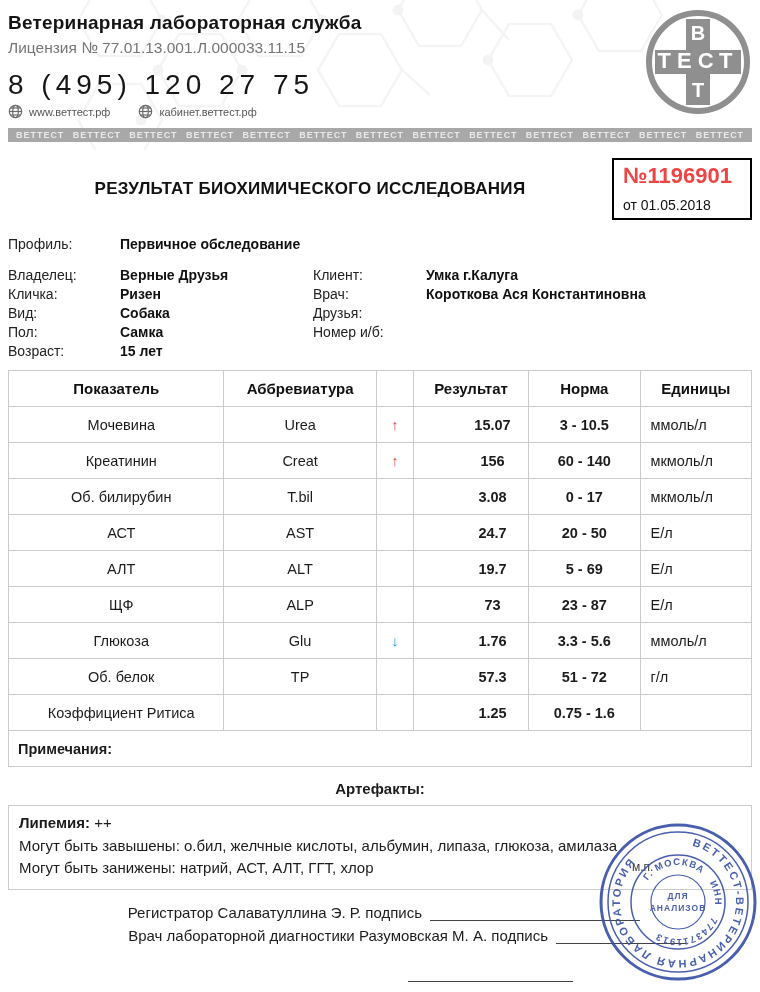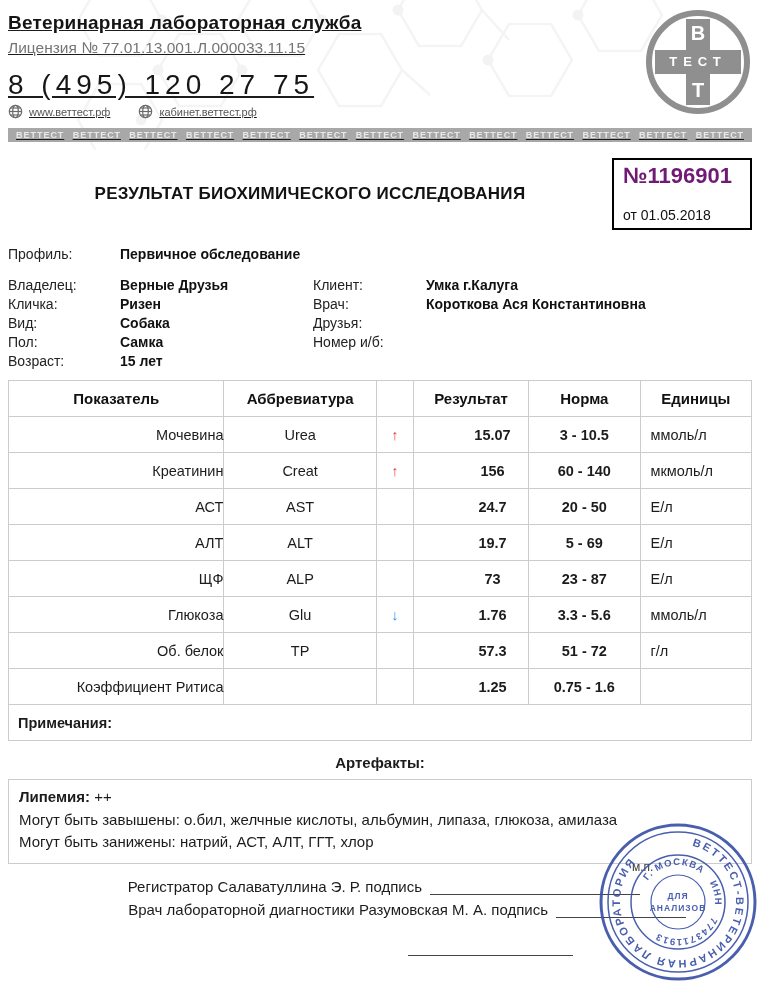--- a/index.html
+++ b/index.html
@@ -1,64 +1,64 @@
 <!DOCTYPE html>
 <html><head>
 <meta charset="utf-8">
 <style>
   * { box-sizing: border-box; margin: 0; padding: 0; }
   html,body { background:#fff; }
   body { font-family: "Liberation Sans", "DejaVu Sans", sans-serif; color:#1c1c1c; }
   .page { position:relative; width:760px; height:992px; background:#fff; overflow:hidden; }
 
   
-  .header { position:relative; padding:12px 8px 0 8px;text-decoration:underline; }
+  .header { position:relative; padding:12px 8px 0 8px; }
   .hexbg { position:absolute; left:0; top:0; z-index:0; opacity:.6; }
   .header-inner { position:relative; z-index:1; }
   .org-name { font-size:19px; font-weight:700; color:#141414; letter-spacing:.2px; }
   .license { font-size:15.5px; color:#757575; margin-top:5px; }
   .phone { font-size:28px; letter-spacing:5px; color:#161616; margin-top:12px; white-space:nowrap; }
   .sites { display:flex; gap:28px; margin-top:3px; font-size:11px; color:#555; align-items:center; }
   .site { display:flex; align-items:center; gap:6px; }
   .globe { width:15px; height:15px; flex:0 0 auto; }
   .globe circle, .globe ellipse, .globe line { stroke:#6a6a6a; stroke-width:1.2; fill:none; }
 
   .logo { position:absolute; right:10px; top:10px; width:104px; height:104px; border:6px solid #8f8f8f;
           border-radius:50%; z-index:2; background:#fff; }
   .logo .vbar { position:absolute; left:50%; top:3px; bottom:3px; width:24px; transform:translateX(-50%); background:#8f8f8f; }
   .logo .hbar { position:absolute; top:50%; left:3px; right:3px; height:24px; transform:translateY(-50%); background:#8f8f8f; }
   .logo .lb { position:absolute; color:#fff; font-weight:700; font-size:20px; width:100%; text-align:center; }
   .logo .lb-top { top:6px; }
-  .logo .lb-mid { top:50%; transform:translateY(-52%); letter-spacing:6px; font-size:13px;text-align:center; }
+  .logo .lb-mid { top:50%; transform:translateY(-52%); letter-spacing:6px; font-size:22px;text-align:center; }
   .logo .lb-bot { bottom:6px; }
 
   .banner { position:relative; z-index:1; margin-top:9px; background:#a8a8a8; display:flex;
             justify-content:space-between; padding:2px 8px; }
   .banner-word { color:#e9e9e9; font-size:9px; font-weight:700; letter-spacing:1px; }
 
   
   .main { padding:0 8px; position:relative; z-index:1; }
   .title-row { display:flex; align-items:center; margin-top:16px; }
   .report-title { flex:1; text-align:center; font-size:17px; font-weight:700; letter-spacing:.3px; color:#121212; }
   .num-box { border:2px solid #000; padding:4px 9px 5px 9px; min-width:140px; }
-  .num-box .num { font-size:22px; font-weight:700; color:#701a75; line-height:1.1; }
-  .num-box .date { font-size:14px; color:#111; margin-top:19px; }
+  .num-box .num { font-size:22px; font-weight:700; color:#ef4444; line-height:1.1; }
+  .num-box .date { font-size:14px; color:#111; margin-top:9px; }
 
   
   .profile-row { display:grid; grid-template-columns:112px 1fr; margin-top:16px; font-size:14px; }
   .patient-grid { display:grid; grid-template-columns:112px 193px 113px 1fr; margin-top:15px;
                   font-size:14px; row-gap:3px; }
   .p-label { color:#222; }
   .p-value { font-weight:700; color:#111; }
 
   
   table.results { width:100%; border-collapse:collapse; margin-top:11px; }
   .results th, .results td { border:1px solid #ccc; height:36px; vertical-align:middle; font-size:14.5px; }
   .results th { font-size:15px; font-weight:700; text-align:center; color:#111; }
-  .td-name { text-align:right; padding-left:10px; }
+  .td-name { text-align:center; padding-left:10px; }
   .td-abbr { text-align:center; }
   .td-flag { text-align:center; font-weight:700; font-size:15px; }
   .flag-up { color:#e53935; }
   .flag-down { color:#2196f3; }
   .td-result { text-align:center; font-weight:700;padding-left:43px; }
   .td-norm { text-align:center; font-weight:700; }
   .td-units { text-align:left; padding-left:10px; }
   .notes-cell { text-align:left; padding-left:9px; font-weight:700; font-size:15px; }
 
   
@@ -238,20 +238,28 @@
           </tr>
           <tr>
             <td class="td-name">Креатинин</td>
             <td class="td-abbr">Creat</td>
             <td class="td-flag flag-up">↑</td>
             <td class="td-result">156</td>
             <td class="td-norm">60 - 140</td>
             <td class="td-units">мкмоль/л</td>
           </tr>
           <tr>
+            <td class="td-name">Об. билирубин</td>
+            <td class="td-abbr">T.bil</td>
+            <td class="td-flag"></td>
+            <td class="td-result">3.08</td>
+            <td class="td-norm">0 - 17</td>
+            <td class="td-units">мкмоль/л</td>
+          </tr>
+          <tr>
             <td class="td-name">АСТ</td>
             <td class="td-abbr">AST</td>
             <td class="td-flag"></td>
             <td class="td-result">24.7</td>
             <td class="td-norm">20 - 50</td>
             <td class="td-units">Е/л</td>
           </tr>
           <tr>
             <td class="td-name">АЛТ</td>
             <td class="td-abbr">ALT</td>

